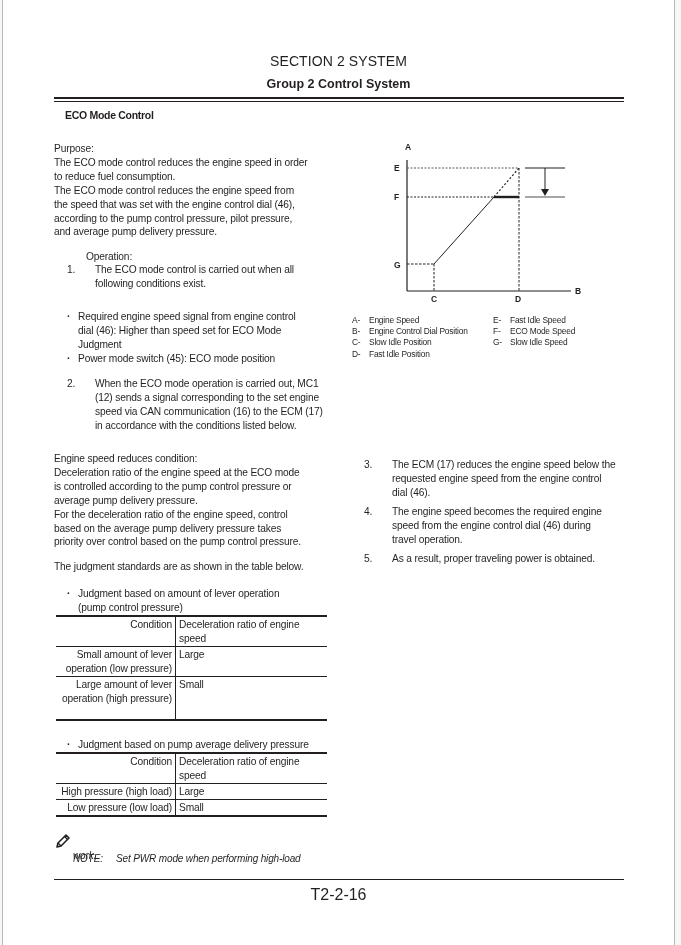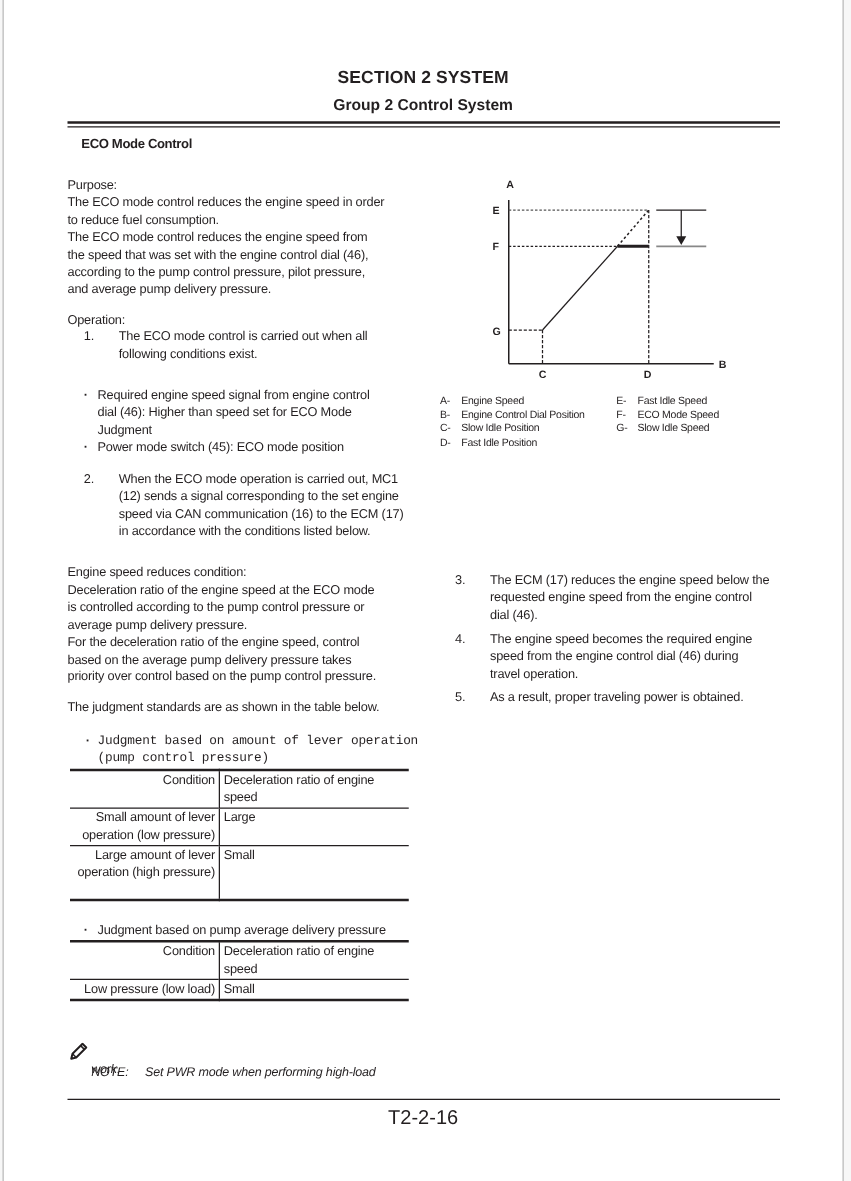--- a/index.html
+++ b/index.html
@@ -1,21 +1,21 @@
 <!DOCTYPE html>
 <html><head>
 <meta charset="utf-8">
 <style>
   html, body { margin:0; padding:0; }
   body { width:681px; height:945px; background:#f7f7f7; position:relative; overflow:hidden;
          font-family:"Liberation Sans", sans-serif; color:#231f20; }
   .page { position:absolute; left:2px; top:0; width:671px; height:945px; background:#fff;
           border-left:1px solid #b8b8b8; border-right:1px solid #b8b8b8; }
   .abs { position:absolute; }
-  .title1 { left:0; width:671px; top:53px; text-align:center; font-weight:bold; font-size:14px; letter-spacing:0.1px; }
+  .title1 { left:0; width:671px; top:53px; text-align:center; font-weight:normal; font-size:14px; letter-spacing:0.1px; }
   .title2 { left:0; width:671px; top:77px; text-align:center; font-weight:bold; font-size:12.5px; }
   .rule-thick { left:51px; width:570px; top:97px; height:2px; background:#231f20; }
   .rule-thin { left:51px; width:570px; top:100.5px; height:1px; background:#231f20; }
   .sec-title { left:62px; top:109px; font-weight:bold; font-size:10.5px; letter-spacing:-0.3px; }
   .txt { font-size:10.2px; line-height:13.9px; letter-spacing:-0.15px; }
   .para { left:51px; width:290px; }
   .ol-num { position:absolute; left:0; top:0; }
   .ol-text { position:absolute; left:14px;margin-left:14px; }
   .bullet-list { left:62px; width:270px; }
   .bl { position:relative; padding-left:13px; }
@@ -49,21 +49,21 @@
   <div class="abs para txt" style="top:142px;">
     <div>Purpose:</div>
     <div>The ECO mode control reduces the engine speed in order</div>
     <div>to reduce fuel consumption.</div>
     <div>The ECO mode control reduces the engine speed from</div>
     <div>the speed that was set with the engine control dial (46),</div>
     <div>according to the pump control pressure, pilot pressure,</div>
     <div>and average pump delivery pressure.</div>
   </div>
 
-  <div class="abs para txt" style="top:250px;">Operation:</div>
+  <div class="abs para txt" style="top:250px;margin-left:32px;">Operation:</div>
   <div class="abs txt" style="left:64px; top:263px; width:280px; height:30px;">
     <span class="ol-num">1.</span>
     <div class="ol-text" style="top:0;">
       <div>The ECO mode control is carried out when all</div>
       <div>following conditions exist.</div>
     </div>
   </div>
 
   <div class="abs bullet-list txt" style="top:310px;">
     <div class="bl">
@@ -90,21 +90,21 @@
     <div>Engine speed reduces condition:</div>
     <div>Deceleration ratio of the engine speed at the ECO mode</div>
     <div>is controlled according to the pump control pressure or</div>
     <div>average pump delivery pressure.</div>
     <div>For the deceleration ratio of the engine speed, control</div>
     <div>based on the average pump delivery pressure takes</div>
     <div>priority over control based on the pump control pressure.</div>
   </div>
   <div class="abs para txt" style="top:560px; width:300px;">The judgment standards are as shown in the table below.</div>
 
-  <div class="abs txt" style="left:62px; top:587px; width:270px;font-family:Liberation Mono, monospace;">
+  <div class="abs txt" style="left:62px; top:587px; width:270px;">
     <div class="bl">
       <div>Judgment based on amount of lever operation</div>
       <div>(pump control pressure)</div>
     </div>
   </div>
   <table class="jt" style="top:615px;">
     <tbody>
         <tr class="hdr">
       <td class="c1">Condition</td>
       <td>Deceleration ratio of engine speed</td>
@@ -121,20 +121,24 @@
     </table>
 
   <div class="abs txt" style="left:62px; top:738px; width:270px;">
     <div class="bl">Judgment based on pump average delivery pressure</div>
   </div>
   <table class="jt" style="top:752px;">
     <tbody>
         <tr class="hdr">
       <td class="c1">Condition</td>
       <td>Deceleration ratio of engine speed</td>
+    </tr>
+    <tr>
+      <td class="c1">High pressure (high load)</td>
+      <td>Large</td>
     </tr>
     <tr class="last">
       <td class="c1">Low pressure (low load)</td>
       <td>Small</td>
     </tr>
   </tbody>
     </table>
 
   <div class="abs note">
     <svg class="abs" style="left:0; top:-2px;" width="16" height="15" viewBox="0 0 16 15">

